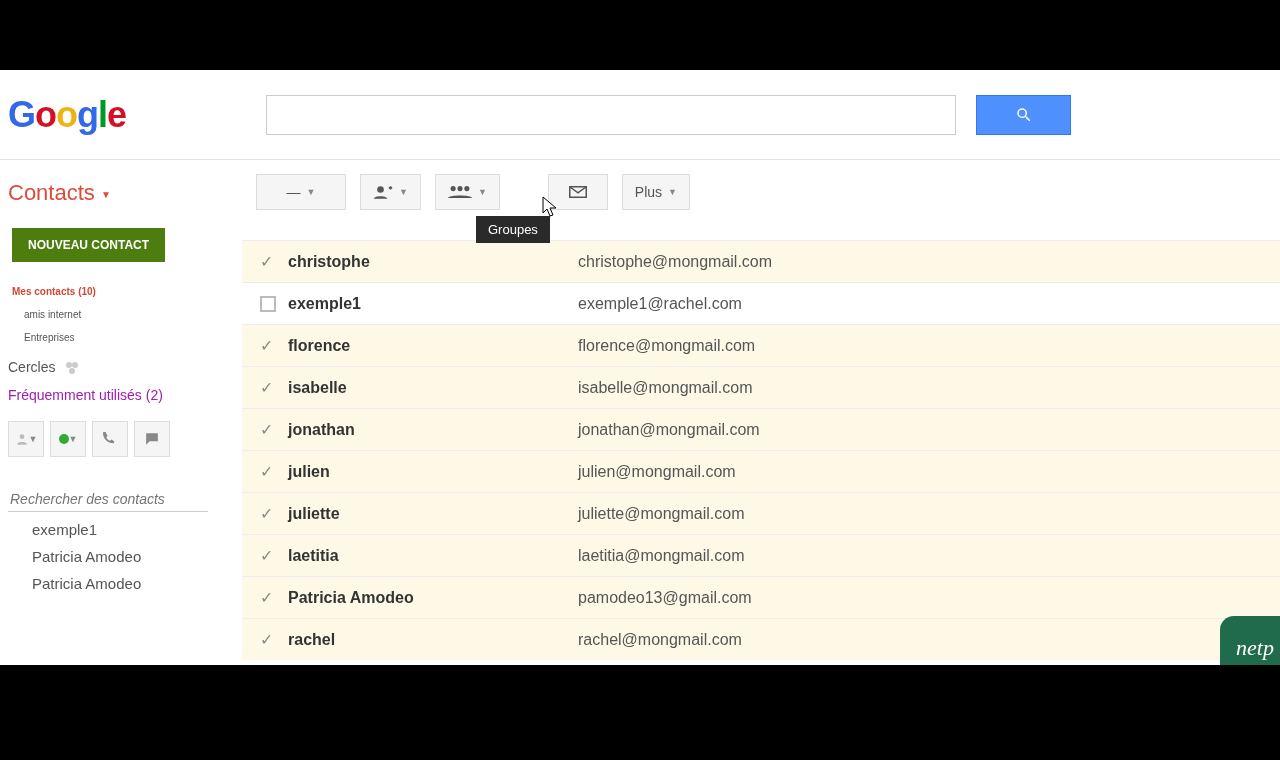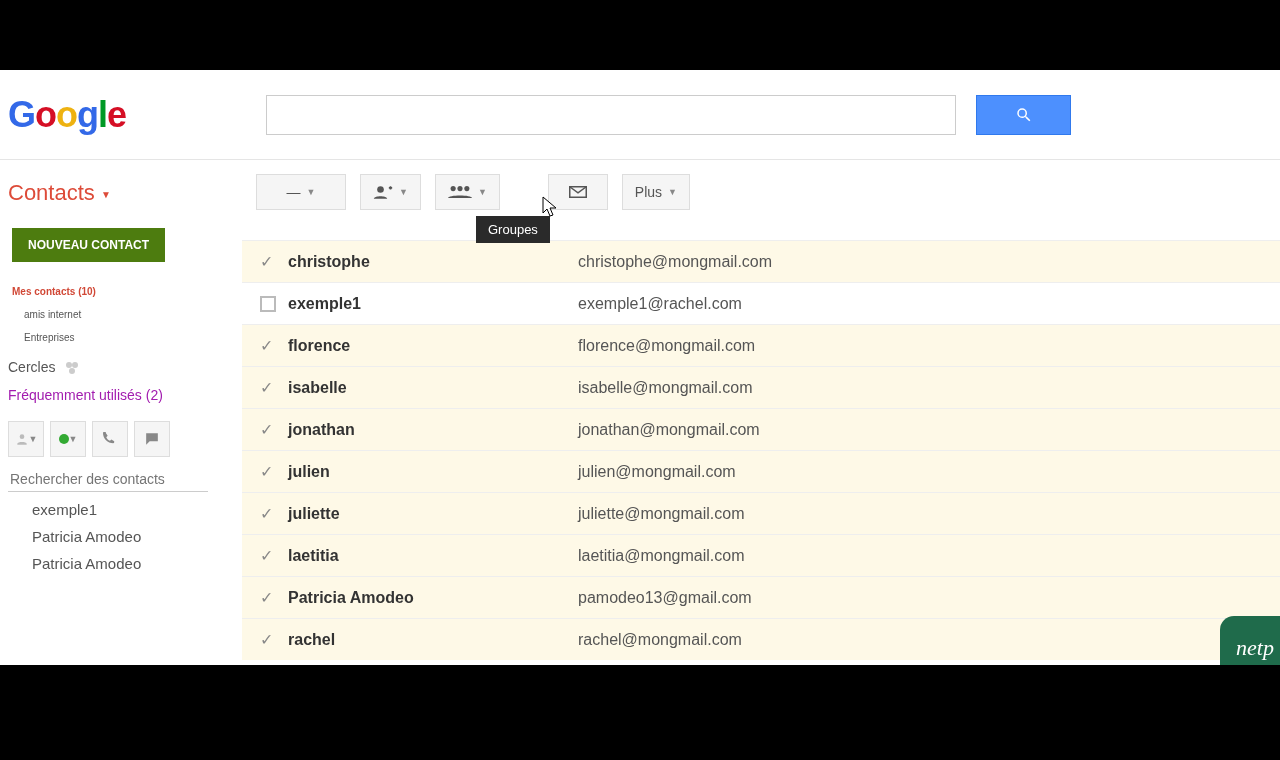--- a/index.html
+++ b/index.html
@@ -21,21 +21,21 @@
   .new-btn { background:#4d7c0f; color:#fff; font-weight:bold; font-size:12px; padding: 10px 16px; display:inline-block; margin: 0 0 18px 8px; cursor:pointer; }
   .nav-item { padding: 6px 0 6px 8px; color:#555; font-size:10px; cursor:pointer; }
   .nav-item.active { color:#d14836; font-weight:bold; }
   .nav-sub { padding-left: 20px; }
   .nav-circles { margin-top: 10px; padding-left:4px; color:#555; display:flex; align-items:flex-start; gap:8px;}
   .nav-freq { margin-top: 10px; padding-left:4px; color:#a21caf;}
   .hangout-row { display:flex; gap:6px; margin: 18px 0 10px 4px; }
   .hangout-btn { width:36px; height:36px; border:1px solid #ddd; background:#f5f5f5; display:flex; align-items:center; justify-content:center; color:#888; font-size:16px; cursor:pointer;}
   .status-dot { width:10px; height:10px; background:#3a3; border-radius:50%; display:inline-block;}
   .hangout-search { margin:4px; width: 200px; }
-  .hangout-search input { width:100%; border:none; border-bottom:1px solid #ccc; padding:4px 2px; font-size:14px; color:#ef4444; outline:none;}
+  .hangout-search input { width:100%; border:none; border-bottom:1px solid #ccc; padding:4px 2px; font-size:14px; color:#ef4444; font-style:italic; outline:none;margin-top:20px;}
   .hangout-list .item { padding:5px 8px 5px 28px; color:#555; font-size:15px;}
 
   .content { flex:1; padding-top: 14px; }
   .toolbar { display:flex; gap:14px; padding-left: 14px; position:relative; height:48px; }
   .tool-btn { border:1px solid #ddd; background:#f5f5f5; height:36px; display:flex; align-items:center; justify-content:center; color:#555; cursor:pointer; font-size:14px; min-width:60px; padding:0 12px; gap:6px;}
   .tool-btn.wide { min-width:90px; }
   .caret-d { font-size:9px; color:#888; }
   .tooltip { position:absolute; top:42px; left:234px; background:#2a2a2a; color:#fff; font-size:13px; padding:6px 12px; pointer-events:none;}
   .cursor { position:absolute; top:22px; left:300px; width:16px; height:22px; pointer-events:none;}
 

